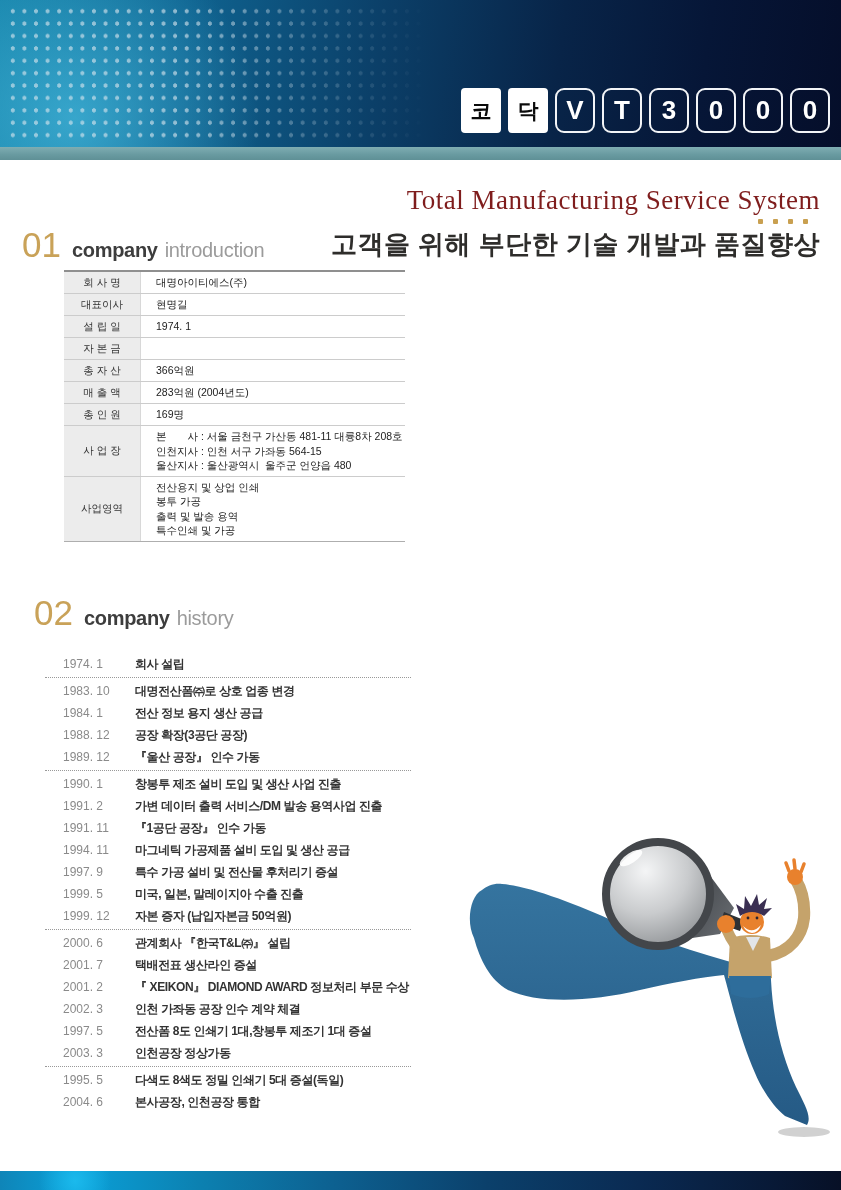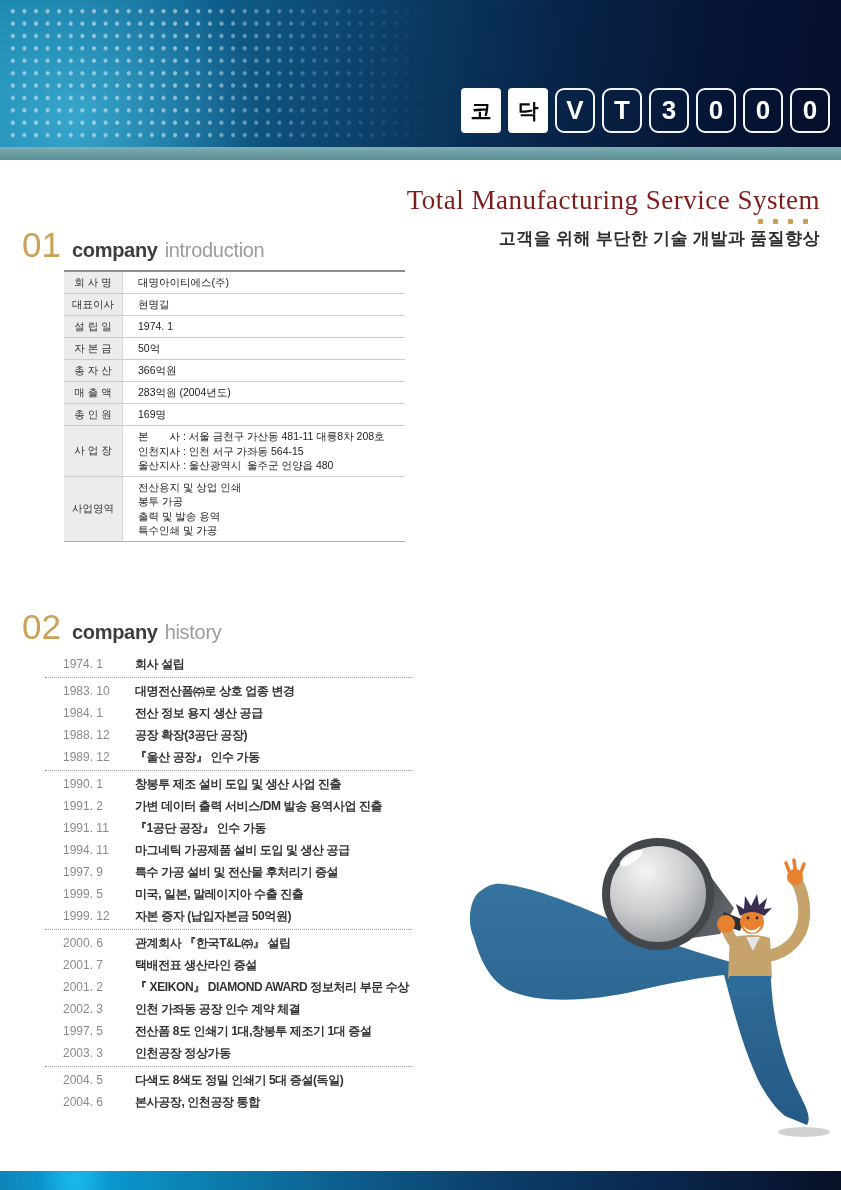--- a/index.html
+++ b/index.html
@@ -45,41 +45,41 @@
 
   
   .hero { position:absolute; top:186px; right:21px; text-align:right; }
   .hero-title {
     font-family:"Liberation Serif","DejaVu Serif",serif;
     font-size:27px; color:#7f1d1d; letter-spacing:0.5px; line-height:28px;
   }
   .hero-dots { display:flex; justify-content:flex-end; gap:10px; margin:5px 12px 3px 0; }
   .hero-dots .dot { width:5px; height:5px; background:#c9a050; border-radius:1px; }
   .hero-subtitle {
-    font-family:Liberation Serif, serif;
-    font-size:17px; font-weight:bold; color:#2e2d2b; letter-spacing:0.5px;
+    font-family:Liberation Sans, sans-serif;
+    font-size:26px; font-weight:bold; color:#2e2d2b; letter-spacing:0.5px;
   }
 
   
   .section-head { position:absolute; left:22px; display:flex; align-items:baseline; gap:11px; }
   .section-head .num { font-size:35px; color:#c9a258; font-weight:500; line-height:34px; }
   .section-head .word-b { font-size:20px; font-weight:bold; color:#3d3d3d; letter-spacing:-0.3px;text-align:center; }
   .section-head .word-l { font-size:20px; color:#9b9b9b; letter-spacing:-0.3px; margin-left:-4px; }
   .head-1 { top:228px; }
-  .head-2 { top:610px; }
+  .head-2 { top:596px;margin-left:12px; }
 
   
   .company-table {
     position:absolute; left:64px; top:270px; width:341px;
     border-top:2px solid #8f8f8f; border-bottom:1px solid #aeaeae;
   }
   .t-row { display:flex; border-bottom:1px solid #cccccc; min-height:22px; }
   .t-row:last-child { border-bottom:none; }
   .t-label {
-    width:59px; background:#ececec; border-right:1px solid #d8d8d8;
+    width:77px; background:#ececec; border-right:1px solid #d8d8d8;
     display:flex; align-items:center; justify-content:center;
     font-size:10.5px; color:#333; flex-shrink:0;
   }
   .t-value {
     flex:1; padding:3px 2px 3px 15px;
     display:flex; flex-direction:column; 
     font-size:10.5px; color:#222; line-height:14.5px; white-space:pre-wrap;
   }
 
   
@@ -149,21 +149,20 @@
     <div class="t-value"><div>현명길</div></div>
   </div>
 
   <div class="t-row">
     <div class="t-label">설 립 일</div>
     <div class="t-value"><div>1974. 1</div></div>
   </div>
 
   <div class="t-row">
     <div class="t-label">자 본 금</div>
-    <div class="t-value"><div>50억</div></div>
   </div>
 
   <div class="t-row">
     <div class="t-label">총 자 산</div>
     <div class="t-value"><div>366억원</div></div>
   </div>
 
   <div class="t-row">
     <div class="t-label">매 출 액</div>
     <div class="t-value"><div>283억원 (2004년도)</div></div>
@@ -267,21 +266,21 @@
           <span class="h-date">1997. 5</span>
           <span class="h-text">전산폼 8도 인쇄기 1대,창봉투 제조기 1대 증설</span>
         </div>
         <div class="h-row">
           <span class="h-date">2003. 3</span>
           <span class="h-text">인천공장 정상가동</span>
         </div>
       </div>
       <div class="h-group">
         <div class="h-row">
-          <span class="h-date">2004. 5</span>
+          <span class="h-date">1995. 5</span>
           <span class="h-text">다색도 8색도 정밀 인쇄기 5대 증설(독일)</span>
         </div>
         <div class="h-row">
           <span class="h-date">2004. 6</span>
           <span class="h-text">본사공장, 인천공장 통합</span>
         </div>
       </div>
     </div>
 
   <svg class="mascot" viewBox="0 0 373 332" xmlns="http://www.w3.org/2000/svg">

